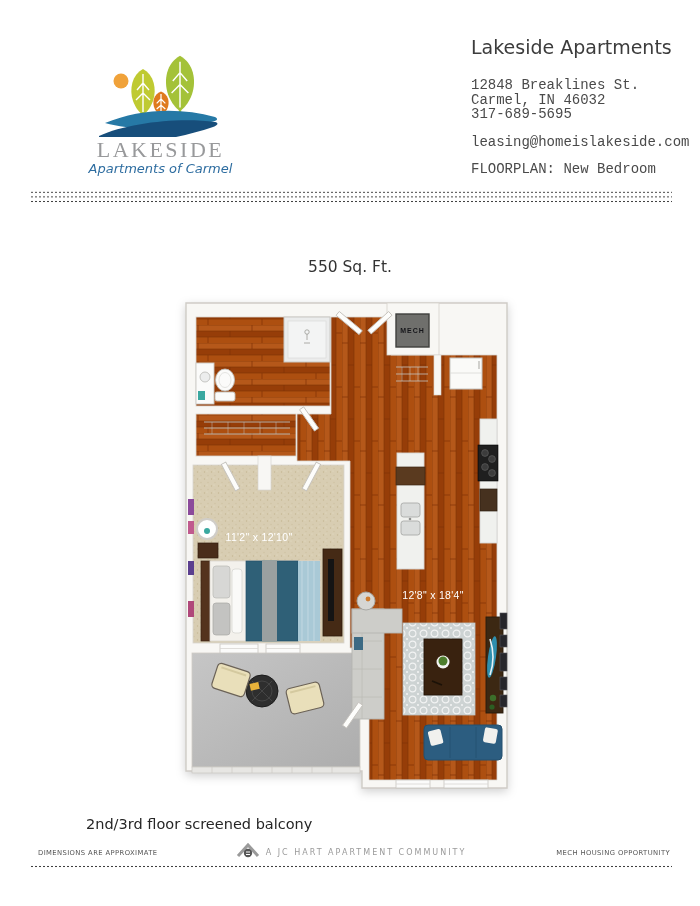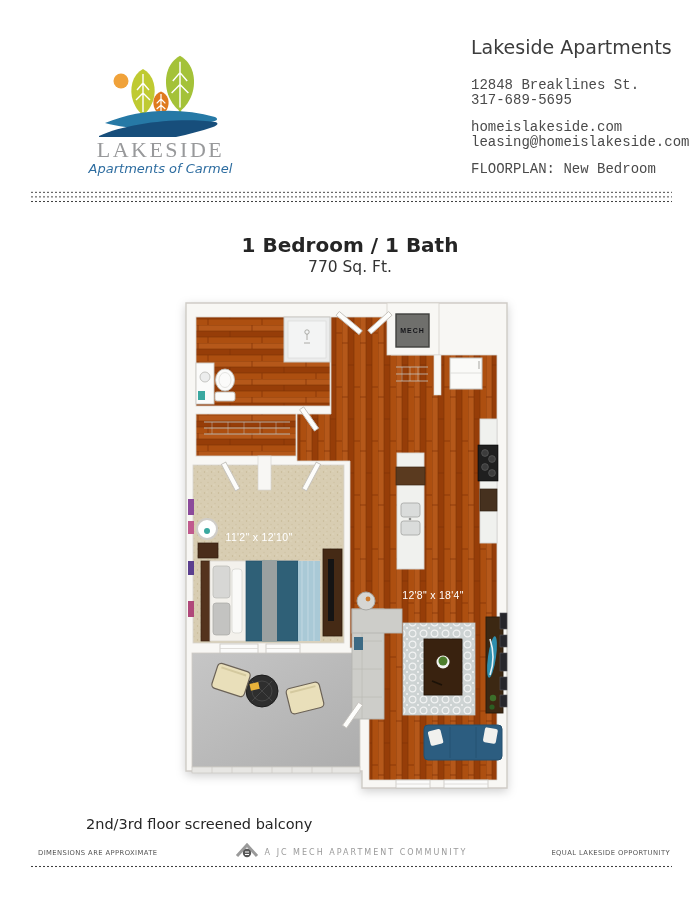--- a/index.html
+++ b/index.html
@@ -79,32 +79,31 @@
       <path fill="#2679a6" d="M104,116 C138,102 178,100 214,110 C218,112 216,114 210,115 C172,122 132,124 104,116 Z"></path>
       <path fill="#174e7b" d="M98,129 C126,116 178,110 214,115 C218,116 217,118 212,120 C170,134 124,140 98,131 Z"></path>
     </svg>
     <div id="logo-name">LAKESIDE</div>
     <div id="logo-tagline">Apartments of Carmel</div>
   </div>
 
   <div id="header-right">
     <h1 id="company-name">Lakeside Apartments</h1>
     <div class="hdr-line">12848 Breaklines St.</div>
+    <div class="hdr-line">Carmel, IN 46032</div>
     <div class="hdr-line">317-689-5695</div>
     <div class="hdr-gap"></div>
-    <div class="hdr-line">homeislakeside.com</div>
     <div class="hdr-line">leasing@homeislakeside.com</div>
     <div class="hdr-gap"></div>
     <div class="hdr-line">FLOORPLAN: New Bedroom</div>
   </div>
 
   <div id="dots-top" class="dots"></div>
 
-  <div id="plan-title">1 Bedroom / 1 Bath</div>
-  <div id="plan-sqft">770 Sq. Ft.</div>
+  <div id="plan-sqft">550 Sq. Ft.</div>
 
   <svg id="floorplan" width="355" height="500" viewBox="184 300 355 500">
     <defs>
       <pattern id="wood" width="18" height="54" patternUnits="userSpaceOnUse">
         <rect width="18" height="54" fill="#a64a0e"></rect>
         <rect x="0" width="6" height="54" fill="#b5581a"></rect>
         <rect x="6" width="6" height="54" fill="#963d08"></rect>
         <rect x="12" width="6" height="54" fill="#ad4f10"></rect>
         <path d="M0,0 V54 M6,0 V54 M12,0 V54" stroke="#7c3004" stroke-width="0.6"></path>
         <path d="M0,18 H6 M6,40 H12 M12,8 H18" stroke="#7c3004" stroke-width="0.7"></path>
@@ -332,19 +331,19 @@
 
   <div id="balcony-note">2nd/3rd floor screened balcony</div>
 
   <div id="footer-row">
     <span id="footer-left">DIMENSIONS ARE APPROXIMATE</span>
     <span id="footer-center">
       <svg class="roof" width="24" height="16" viewBox="0 0 24 16">
         <path d="M2,13 L12,2 L22,13" fill="none" stroke="#9a9a9a" stroke-width="3"></path>
         <circle cx="12" cy="10" r="4.2" fill="#555555"></circle>
         <path d="M10,9 h4 M10,11.5 h4" stroke="#ffffff" stroke-width="1.1"></path>
-      </svg><span>A JC MECH APARTMENT COMMUNITY</span>
+      </svg><span>A JC HART APARTMENT COMMUNITY</span>
     </span>
-    <span id="footer-right">EQUAL LAKESIDE OPPORTUNITY</span>
+    <span id="footer-right">MECH HOUSING OPPORTUNITY</span>
   </div>
 
   <div id="dots-bottom" class="dots"></div>
 </div>
 
 </body></html>

